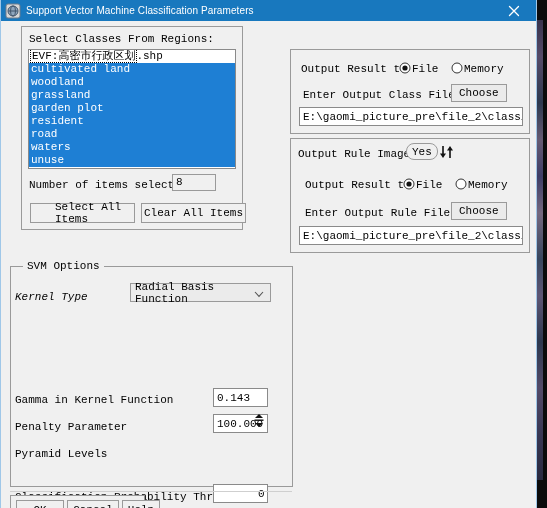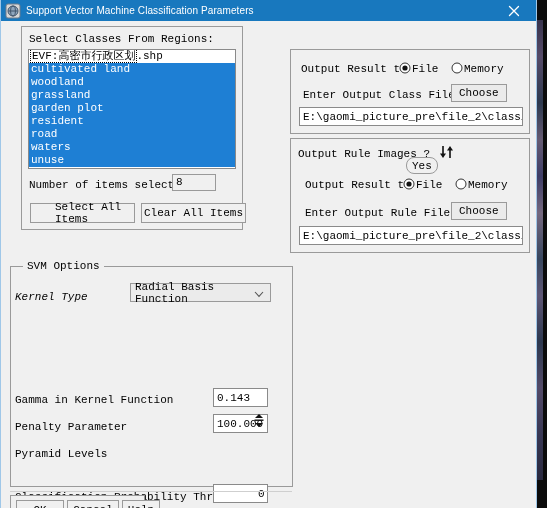--- a/index.html
+++ b/index.html
@@ -454,21 +454,21 @@
 
       <div class="row-label" style="left:12px; top:39px;">Enter Output Class Filename</div>
       <div class="choose-button" style="left:160px; top:34px;">Choose</div>
 
       <div class="path-input" style="left:8px; top:57px; width:224px;">E:\gaomi_picture_pre\file_2\classic\after</div>
     </div>
 
     <div id="output-rule-panel" class="panel">
       <div class="row-label" style="left:7px; top:9px;">Output Rule Images ?</div>
 
-      <div id="yes-dropdown" style="left:115px; top:18px;border-radius:8px;">Yes</div>
+      <div id="yes-dropdown" style="left:115px; top:4px;border-radius:8px;">Yes</div>
       <div id="yes-arrows" style="left:148px; top:4px;">
         <svg width="13" height="14" viewBox="0 0 13 14">
           <rect x="2.2" y="1" width="1.6" height="9" fill="#111"></rect>
           <path d="M3 13 L6 8.4 L0 8.4 Z" fill="#111"></path>
           <rect x="9.2" y="4" width="1.6" height="9" fill="#111"></rect>
           <path d="M10 1 L13 5.6 L7 5.6 Z" fill="#111"></path>
         </svg>
       </div>
 
       <div class="row-label" style="left:14px; top:40px;">Output Result to</div>

